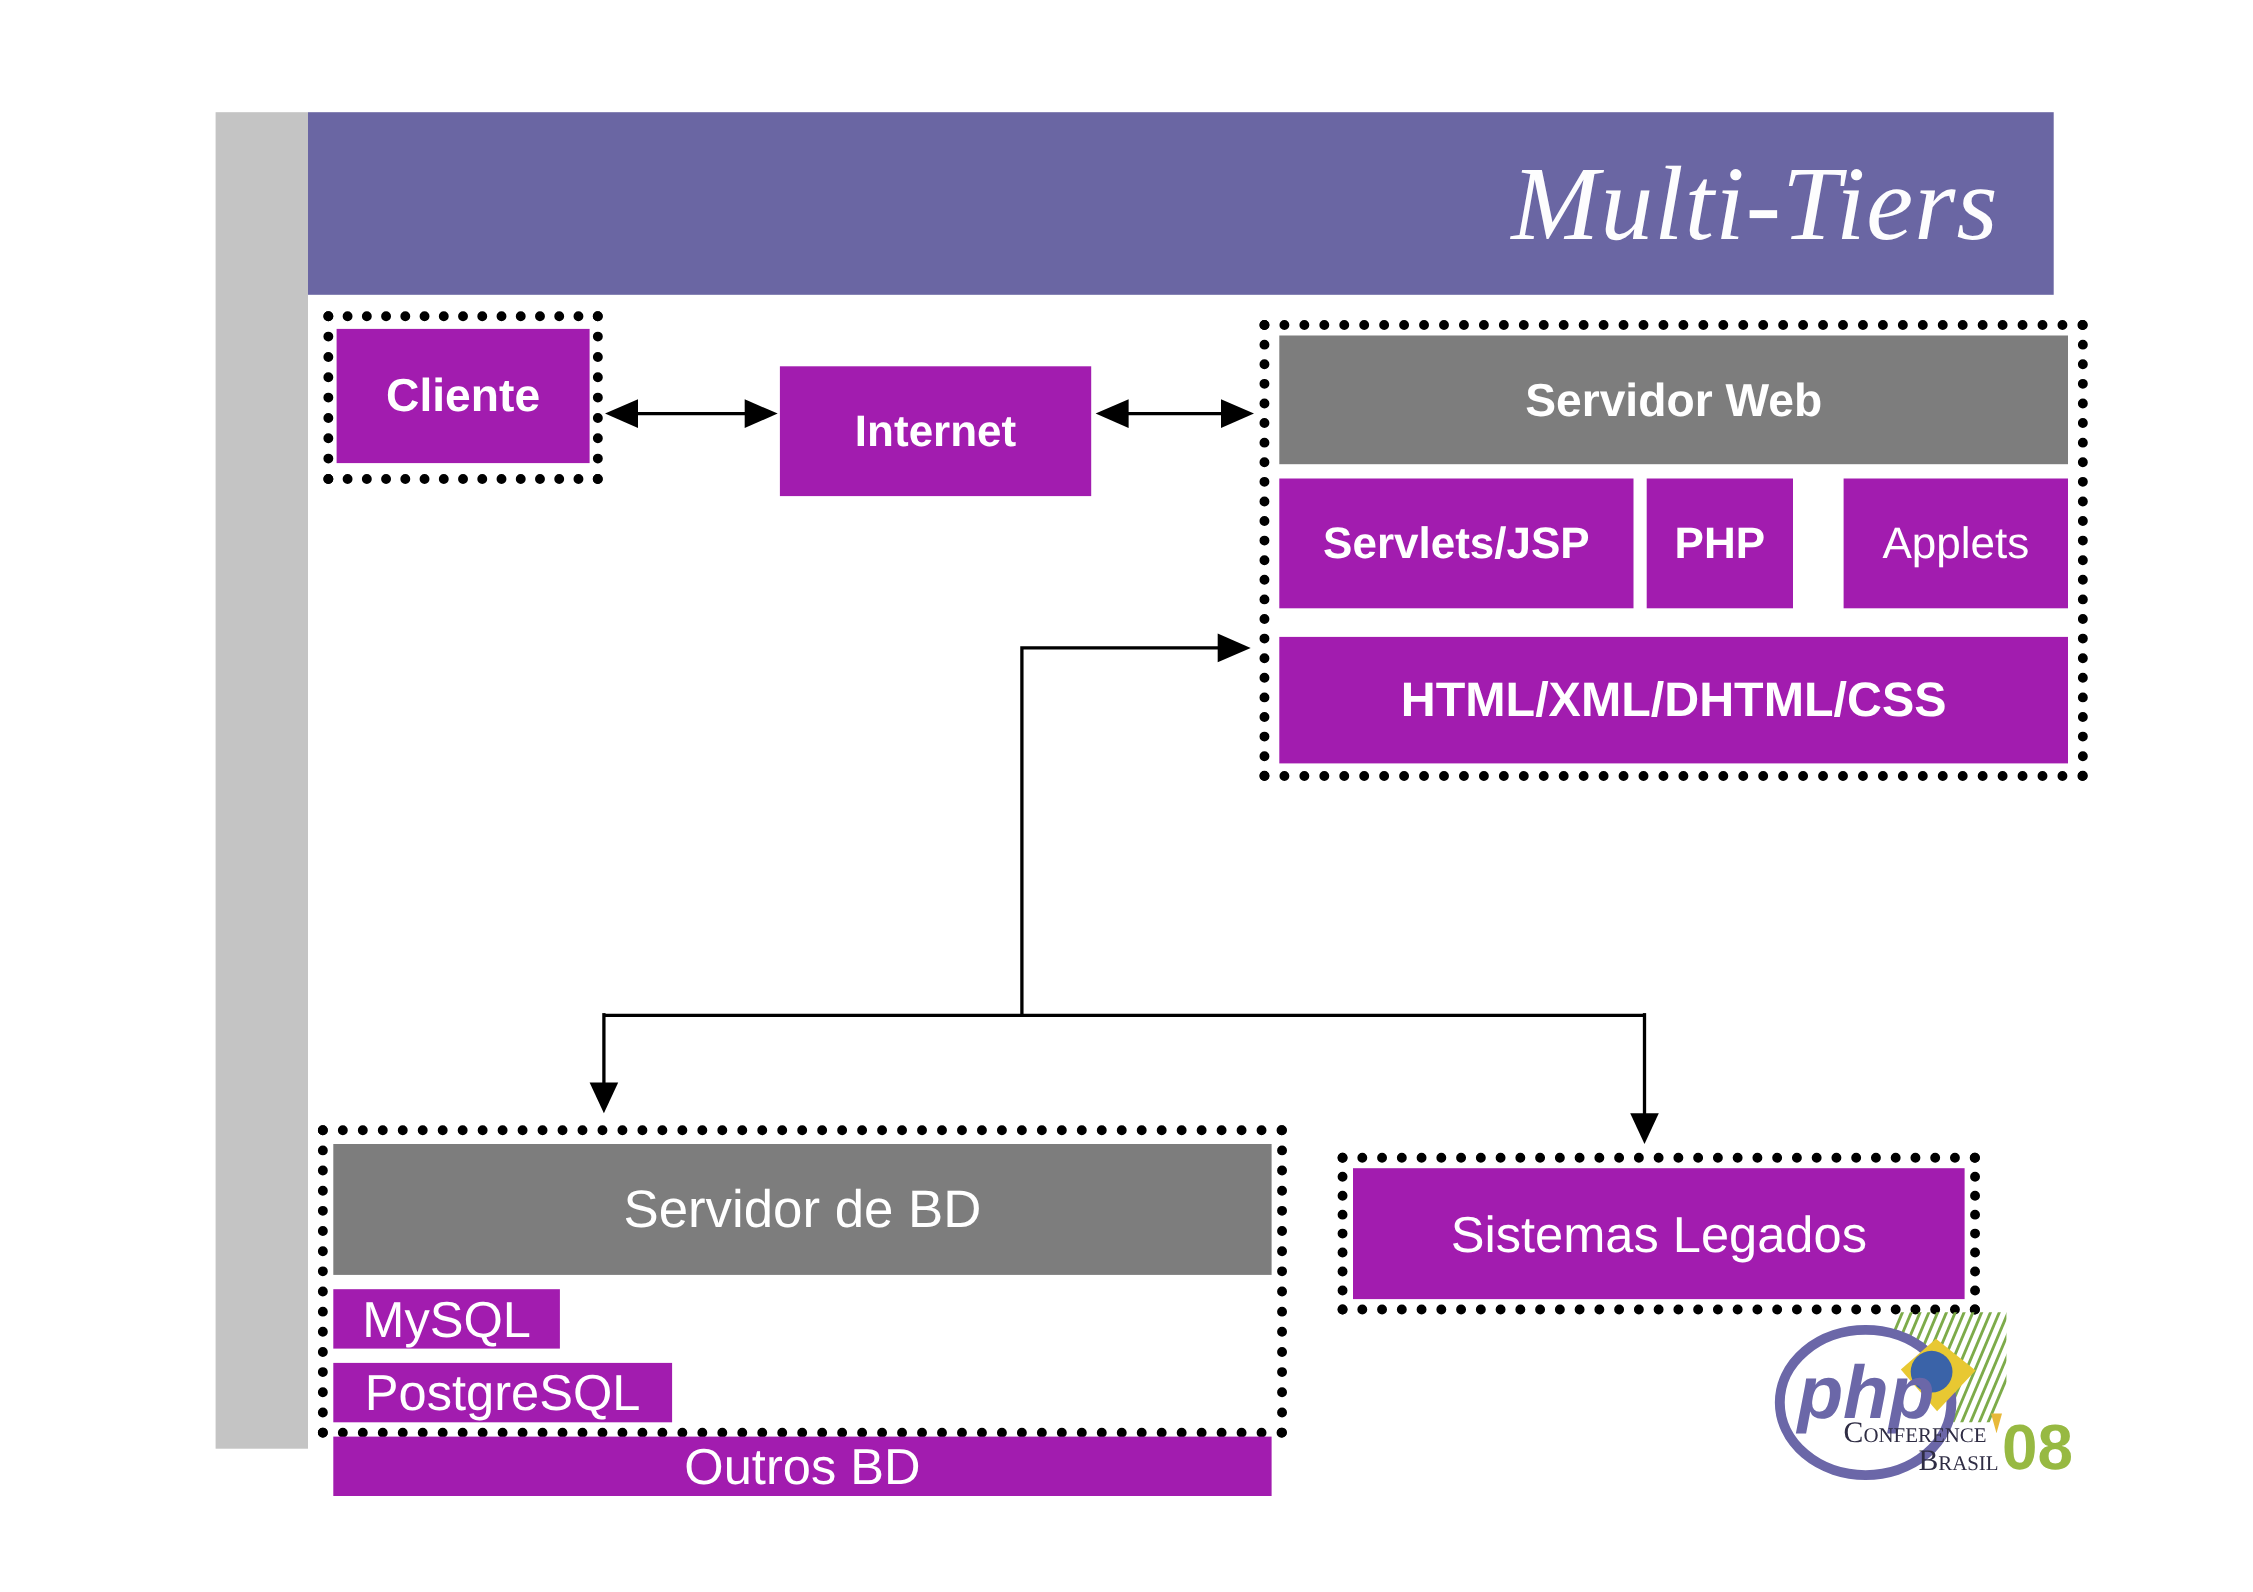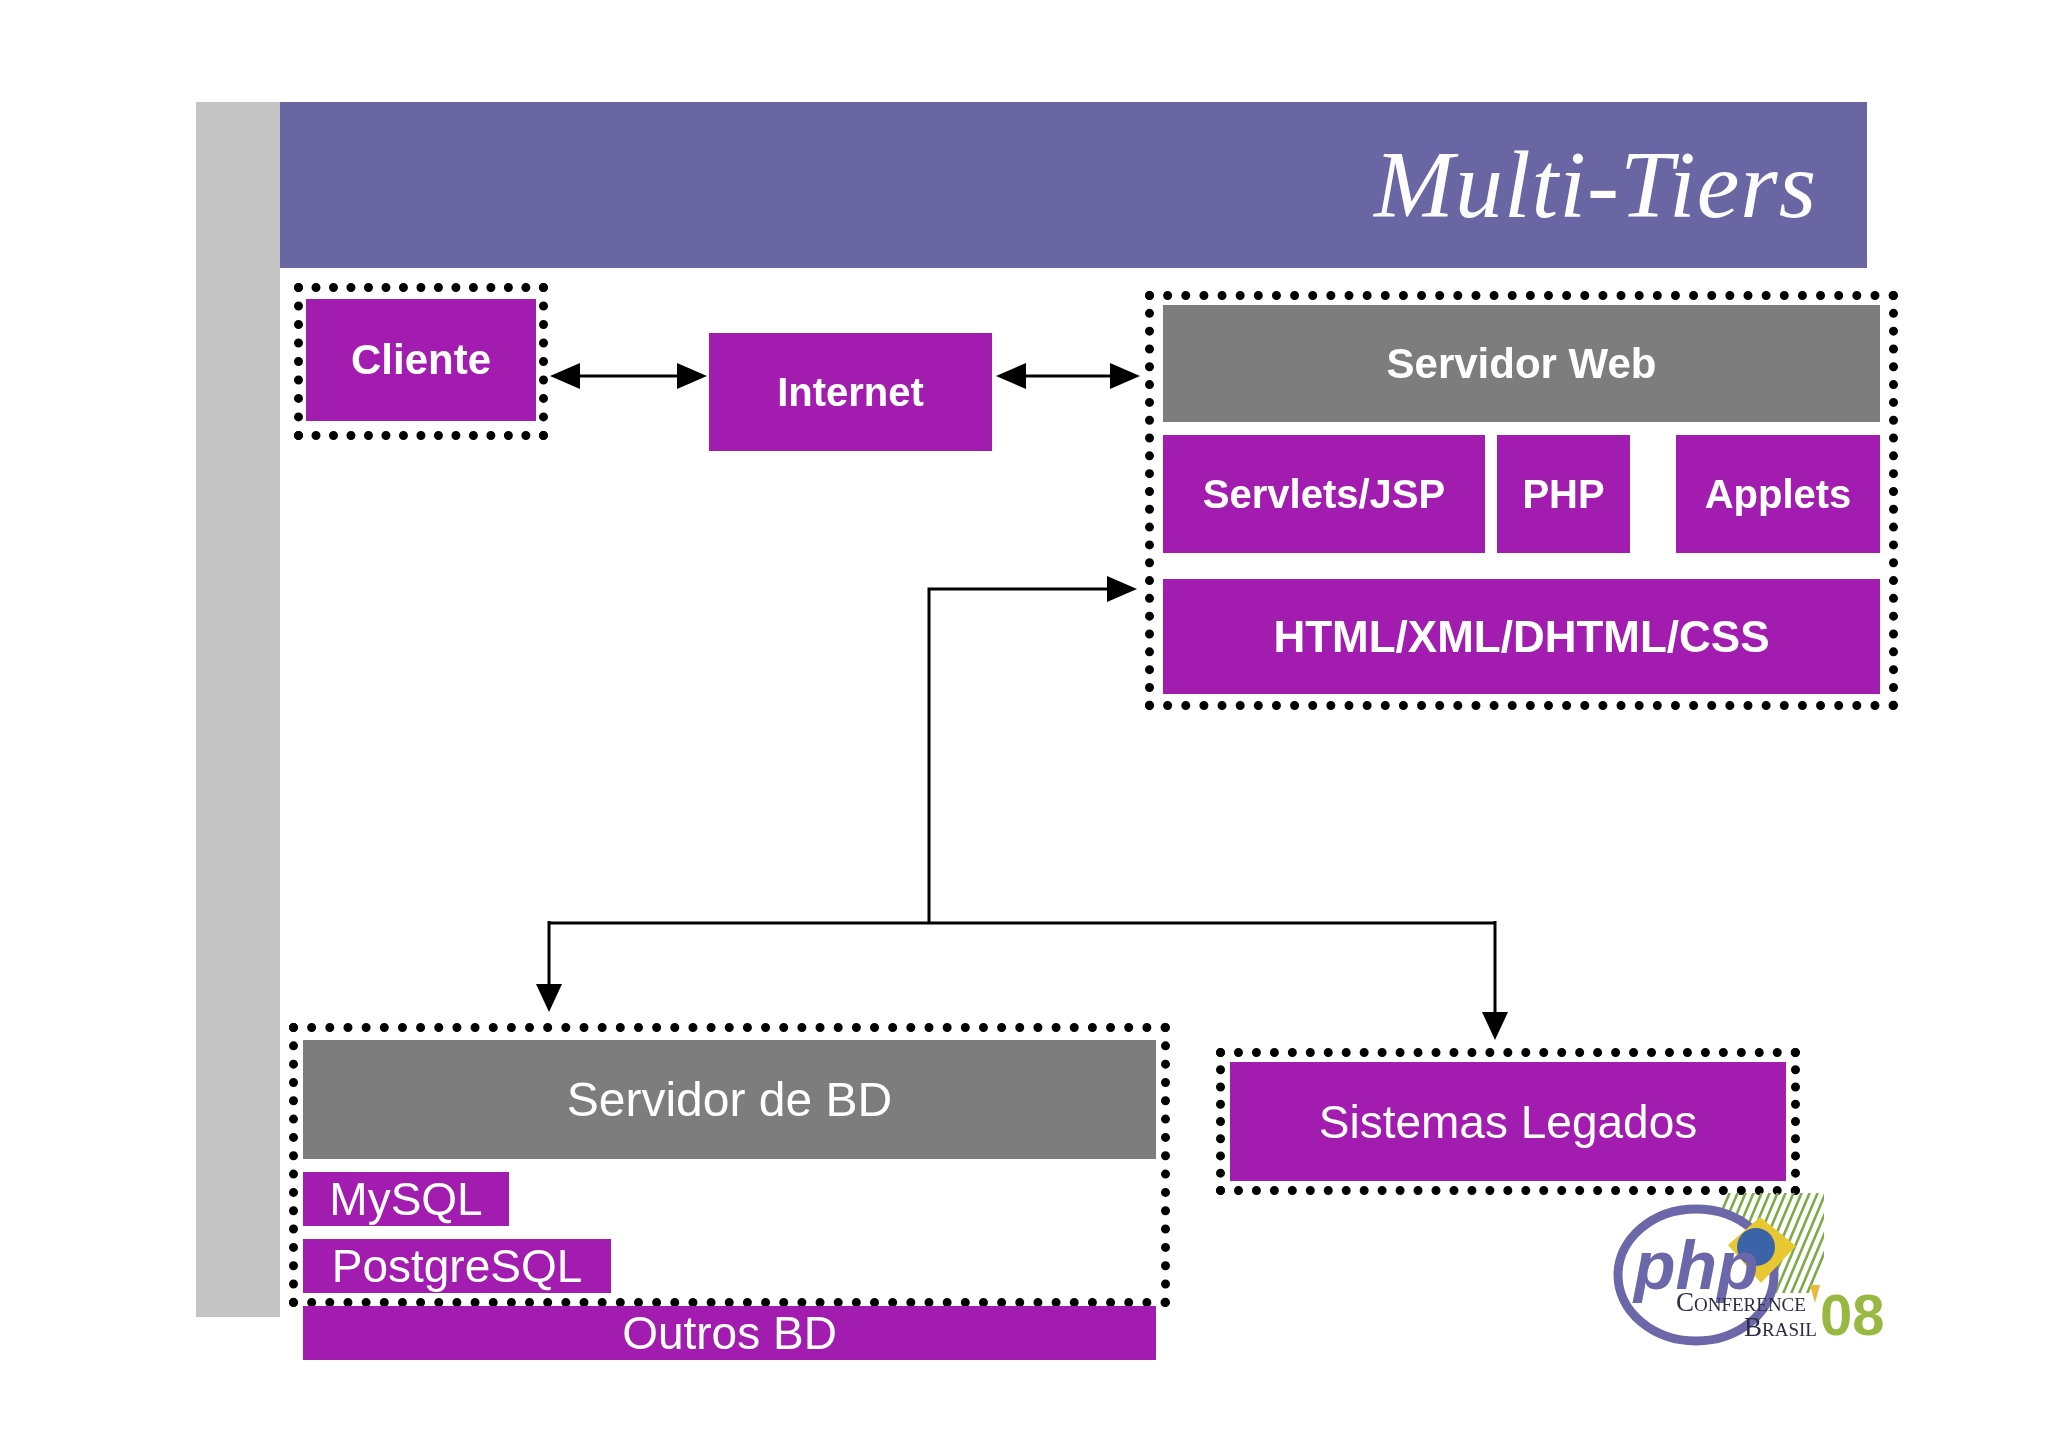--- a/index.html
+++ b/index.html
@@ -34,21 +34,21 @@
   #cliente{left:294px;top:283px;width:254px;height:157px;padding:7px 3px 10px 3px;}
   #cliente .graybox{width:100%;height:100%;font-size:42px;font-weight:700;}
   
   #internet{left:709px;top:333px;width:283px;height:118px;font-size:40px;font-weight:700;}
   
   #servidor-web{left:1145px;top:291px;width:753px;height:419px;padding:5px 9px 6px 9px;display:flex;flex-direction:column;}
   #sw-header{height:117px;font-size:42px;font-weight:700;}
   #sw-row{display:flex;gap:12px;margin-top:13px;height:118px;}
   #sw-servlets{width:322px;font-size:40px;font-weight:700;}
   #sw-php{width:133px;font-size:40px;font-weight:700;}
-  #sw-applets{flex:1;font-size:40px;font-weight:700;margin-left:34px;}
+  #sw-applets{flex:1;font-size:40px;font-weight:400;margin-left:34px;}
   #sw-html{margin-top:26px;height:115px;font-size:44px;font-weight:700;}
   
   #servidor-bd{left:289px;top:1023px;width:881px;height:284px;padding:8px 5px 9px 5px;display:flex;flex-direction:column;}
   #bd-header{height:119px;font-size:48px;font-weight:400;}
   #bd-row{display:flex;gap:13px;margin-top:13px;height:117px;flex-direction:column;}
   #bd-mysql{width:206px;font-size:46px;}
   #bd-postgre{width:308px;font-size:46px;}
   #bd-outros{flex:1;font-size:46px;}
   
   #sistemas{left:1216px;top:1048px;width:584px;height:147px;padding:5px;}

